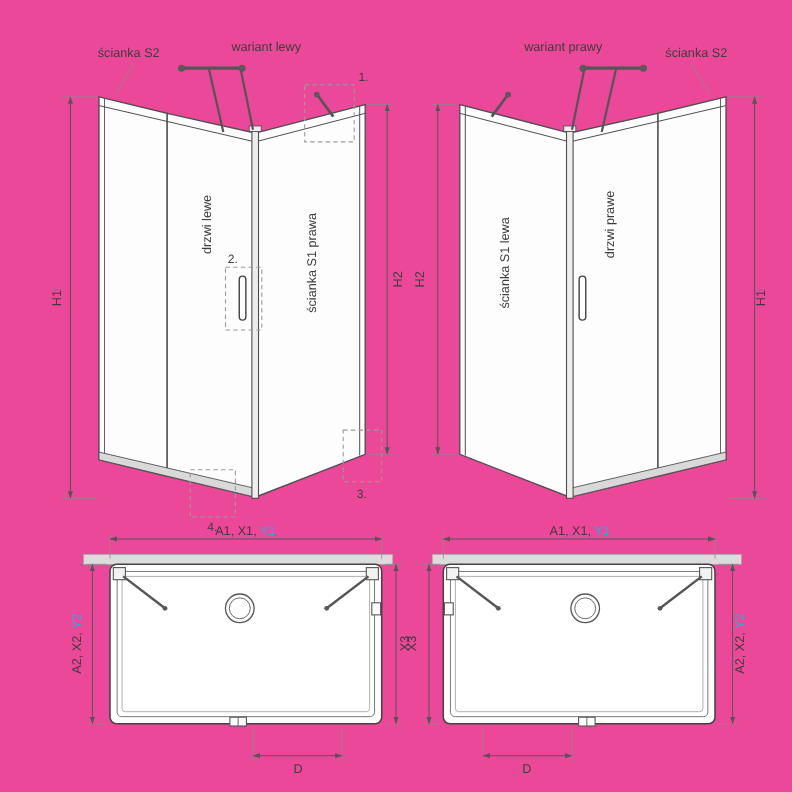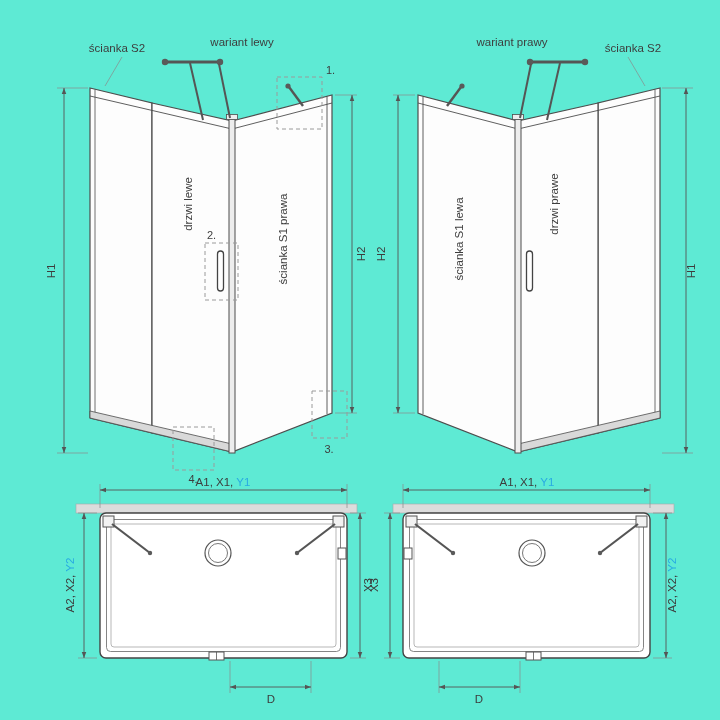--- a/index.html
+++ b/index.html
@@ -1,16 +1,16 @@
 <!DOCTYPE html>
 <html><head>
 <meta charset="utf-8">
 <style>
   html,body{margin:0;padding:0;background:#ffffff;}
-  .stage{position:relative;width:720px;height:720px;background:#5eead4;overflow:hidden;}
+  .stage{position:relative;width:720px;height:720px;background:#ec4899;overflow:hidden;}
   text{font-family:"Liberation Sans","DejaVu Sans",sans-serif;fill:#3d3d3d;}
   .lbl{font-size:11.5px;}
   .num{font-size:11px;}
   .panel{fill:#fdfdfd;stroke:#4d4d4d;stroke-width:1.2;}
   .edge{stroke:#4d4d4d;fill:none;}
   .dim{stroke:#555;stroke-width:0.9;fill:none;marker-start:url(#arr);marker-end:url(#arr);}
   .ext{stroke:#8a8a8a;stroke-width:0.7;fill:none;}
   .dash{fill:none;stroke:#9a9a9a;stroke-width:1;stroke-dasharray:4 3;}
 </style>
 </head>

